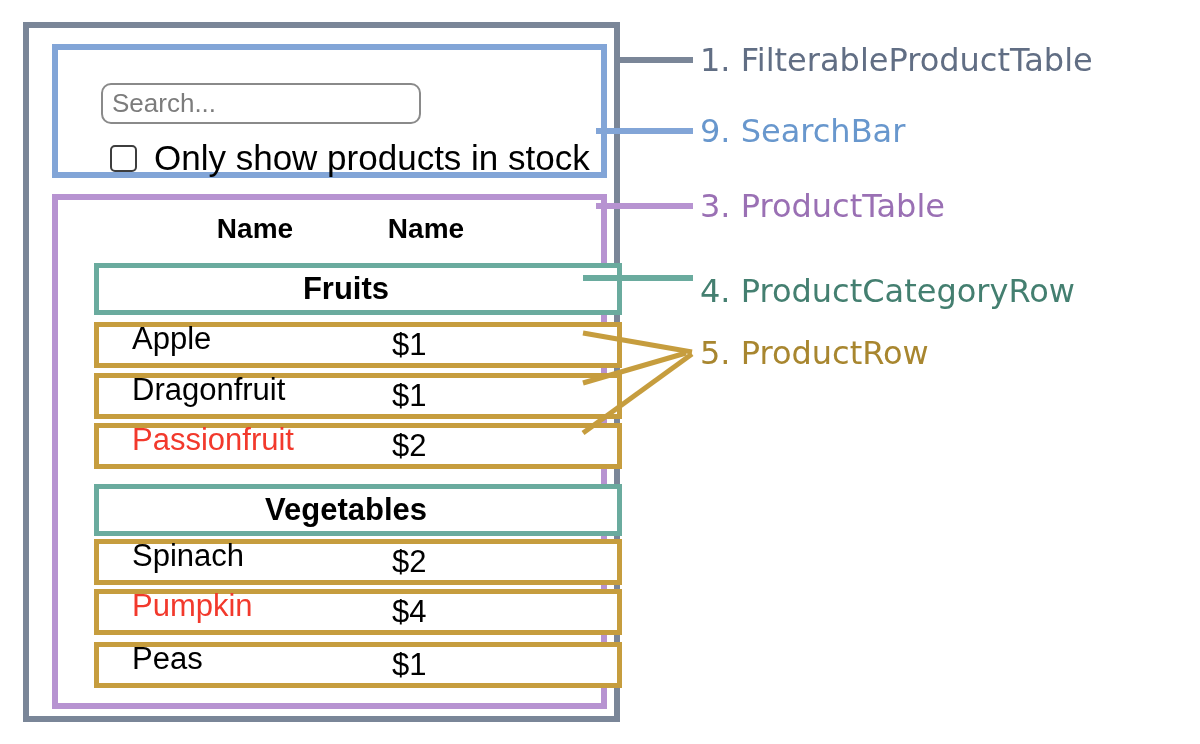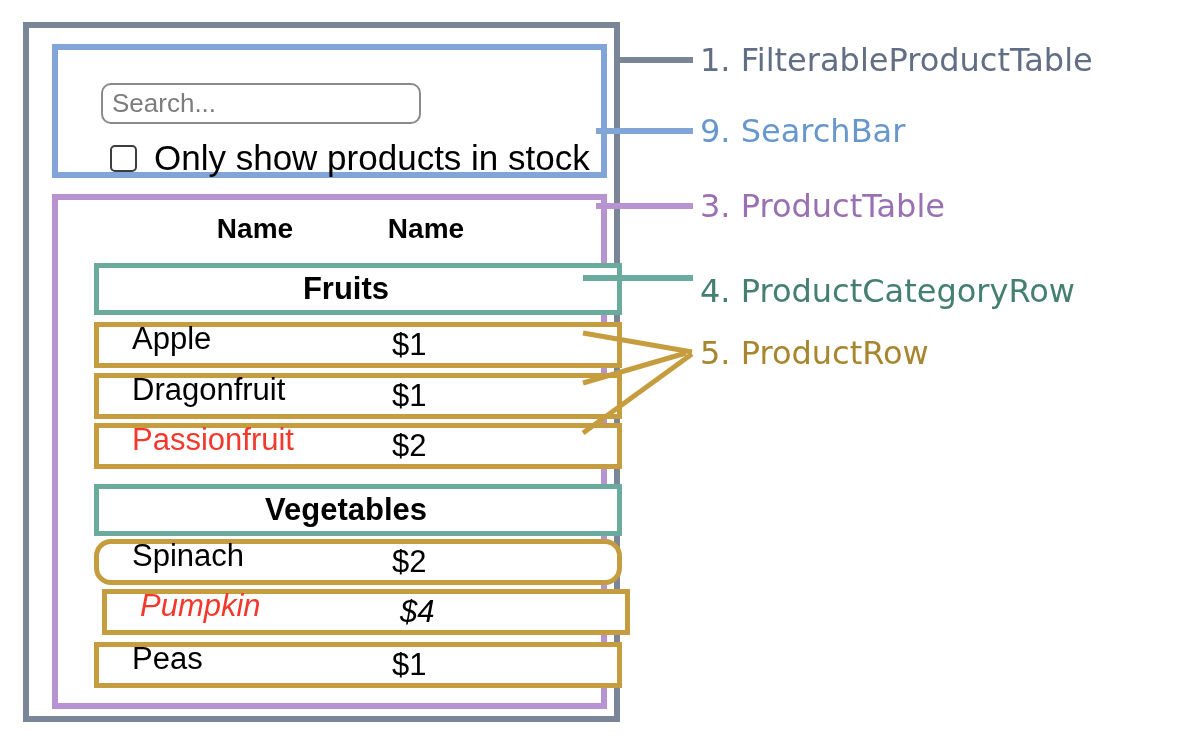--- a/index.html
+++ b/index.html
@@ -111,25 +111,25 @@
       </div>
       <div class="product-row" style="left:36px;top:223px;padding-left:23px;">
         <span class="p-name red">Passionfruit</span>
         <span class="p-price">$2</span>
       </div>
 
       <div class="category-row" style="left:36px;top:284px;">
         <span>Vegetables</span>
       </div>
 
-      <div class="product-row" style="left:36px;top:339px;border-radius:17px;">
+      <div class="product-row" style="left:36px;top:339px;">
         <span class="p-name">Spinach</span>
         <span class="p-price">$2</span>
       </div>
-      <div class="product-row" style="left:44px;top:389px;font-style:italic;">
+      <div class="product-row" style="left:36px;top:389px;">
         <span class="p-name red">Pumpkin</span>
         <span class="p-price">$4</span>
       </div>
       <div class="product-row" style="left:36px;top:442px;text-align:right;">
         <span class="p-name">Peas</span>
         <span class="p-price">$1</span>
       </div>
     </div>
   </div>
 

